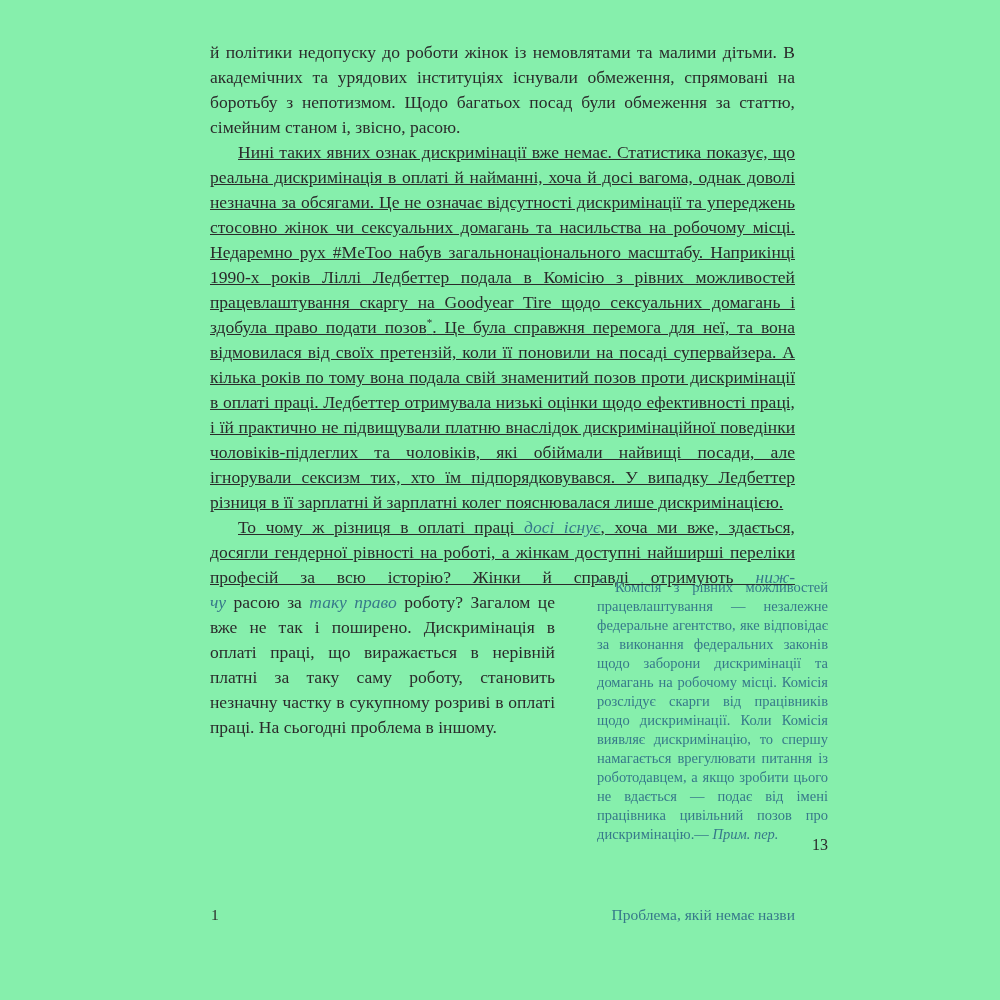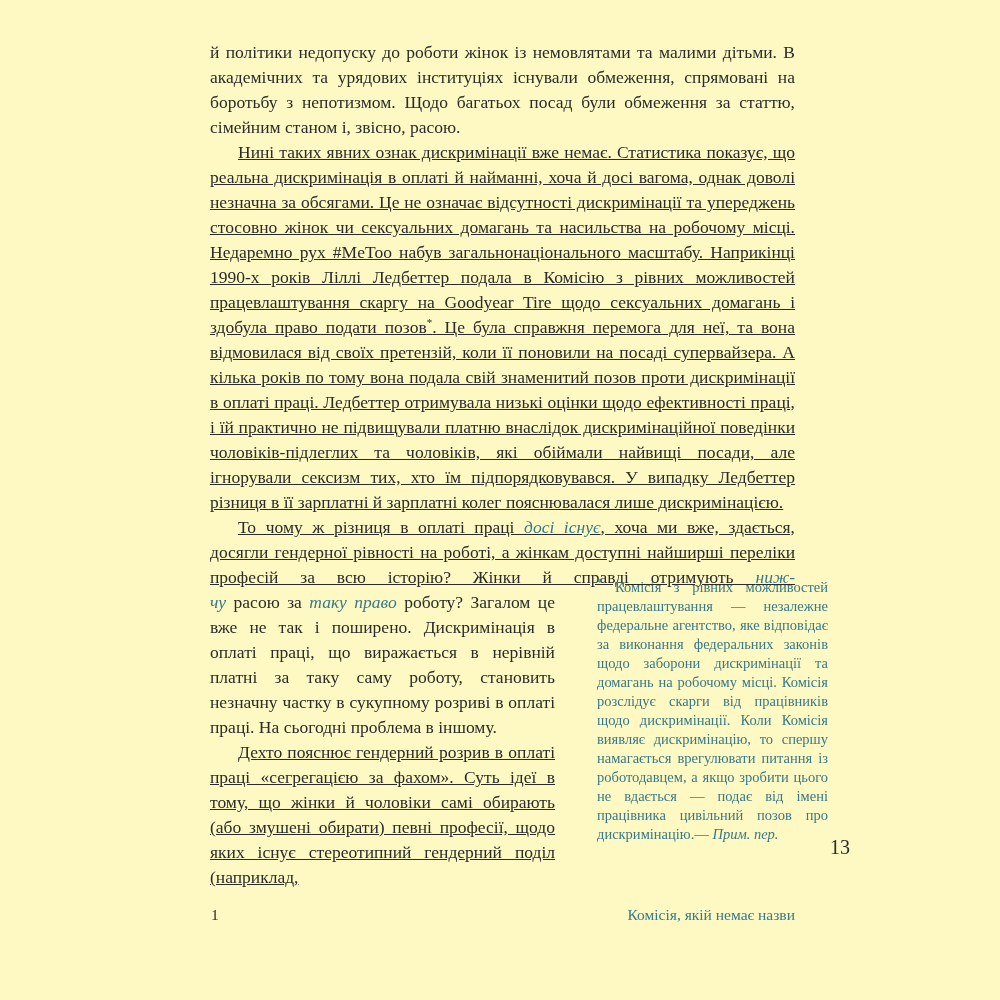--- a/index.html
+++ b/index.html
@@ -1,20 +1,20 @@
 <!DOCTYPE html>
 <html><head>
 <meta charset="utf-8">
 <style>
   html, body { margin: 0; padding: 0; background: #ffffff; }
   .page {
     position: relative;
     width: 1000px;
     height: 1000px;
-    background: #fef9c3;
+    background: #86efac;
     font-family: "Liberation Serif", "DejaVu Serif", serif;
     color: #2b2b2b;
     overflow: hidden;
   }
   .main-col {
     position: absolute;
     left: 210px;
     top: 40px;
     width: 585px;
     font-size: 17.5px;
@@ -42,23 +42,22 @@
     font-size: 14.5px;
     line-height: 19px;
     color: #37798a;
     text-align: justify;
   }
   .sidenote .em { font-style: italic; color: #37798a; }
   .page-num {
     position: absolute;
     left: 812px;
     top: 836px;
-    font-size: 20px;
+    font-size: 16px;
     color: #2b2b2b;
-    margin-left: 18px;
   }
   .footer-left {
     position: absolute;
     left: 211px;
     top: 906px;
     font-size: 15.5px;
     color: #2b2b2b;
   }
   .footer-right {
     position: absolute;
@@ -77,26 +76,25 @@
 
     <p><span>й політики недопуску до роботи жінок із немовлятами та малими дітьми. В академічних та урядових інституціях існували обмеження, спрямовані на боротьбу з непотизмом. Щодо багатьох посад були обмеження за статтю, сімейним станом і, звісно, расою.</span></p>
 
     <p class="indent"><span>Нині таких явних ознак дискримінації вже немає. Статистика показує, що реальна дискримінація в оплаті й найманні, хоча й досі вагома, однак доволі незначна за обсягами. Це не означає відсутності дискримінації та упереджень стосовно жінок чи сексуальних домагань та насильства на робочому місці. Недаремно рух #MeToo набув загальнонаціонального масштабу. Наприкінці 1990-х років Ліллі Ледбеттер подала в Комісію з рівних можливостей працевлаштування скаргу на Goodyear Tire щодо сексуальних домагань і здобула право подати позов</span><sup class="fn">*</sup><span>. Це була справжня перемога для неї, та вона відмовилася від своїх претензій, коли її поновили на посаді супервайзера. А кілька років по тому вона подала свій знаменитий позов проти дискримінації в оплаті праці. Ледбеттер отримувала низькі оцінки щодо ефективності праці, і їй практично не підвищували платню внаслідок дискримінаційної поведінки чоловіків-підлеглих та чоловіків, які обіймали найвищі посади, але ігнорували сексизм тих, хто їм підпорядковувався. У випадку Ледбеттер різниця в її зарплатні й зарплатні колег пояснювалася лише дискримінацією.</span></p>
 
     <p class="indent full-last"><span>То чому ж різниця в оплаті праці </span><span class="em">досі існує</span><span>, хоча ми вже, здається, досягли гендерної рівності на роботі, а жінкам доступні найширші переліки професій за всю історію? Жінки й справді отримують </span><span class="em">ниж-</span></p>
 
     <div class="narrow">
       <p><span class="em">чу</span><span> расою за </span><span class="em">таку право</span><span> роботу? Загалом це вже не так і поширено. Дискримінація в оплаті праці, що виражається в нерівній платні за таку саму роботу, становить незначну частку в сукупному розриві в оплаті праці. На сьогодні проблема в іншому.</span></p>
 
-      <p class="indent"><span>Дехто пояснює гендерний розрив в оплаті праці «сегрегацією за фахом». Суть ідеї в тому, що жінки й чоловіки самі обирають (або змушені обирати) певні професії, щодо яких існує стереотипний гендерний поділ (наприклад,</span></p>
     </div>
 
   </div>
 
   <div class="sidenote"><sup class="fn">*</sup><span> Комісія з рівних можливостей працевлаштування — незалежне федеральне агентство, яке відповідає за виконання федеральних законів щодо заборони дискримінації та домагань на робочому місці. Комісія розслідує скарги від працівників щодо дискримінації. Коли Комісія виявляє дискримінацію, то спершу намагається врегулювати питання із роботодавцем, а якщо зробити цього не вдається — подає від імені працівника цивільний позов про дискримінацію.— </span><span class="em">Прим. пер.</span></div>
 
   <div class="page-num">13</div>
 
   <div class="footer-left">1</div>
 
-  <div class="footer-right">Комісія, якій немає назви</div>
+  <div class="footer-right">Проблема, якій немає назви</div>
 
 </div>
 
 </body></html>

